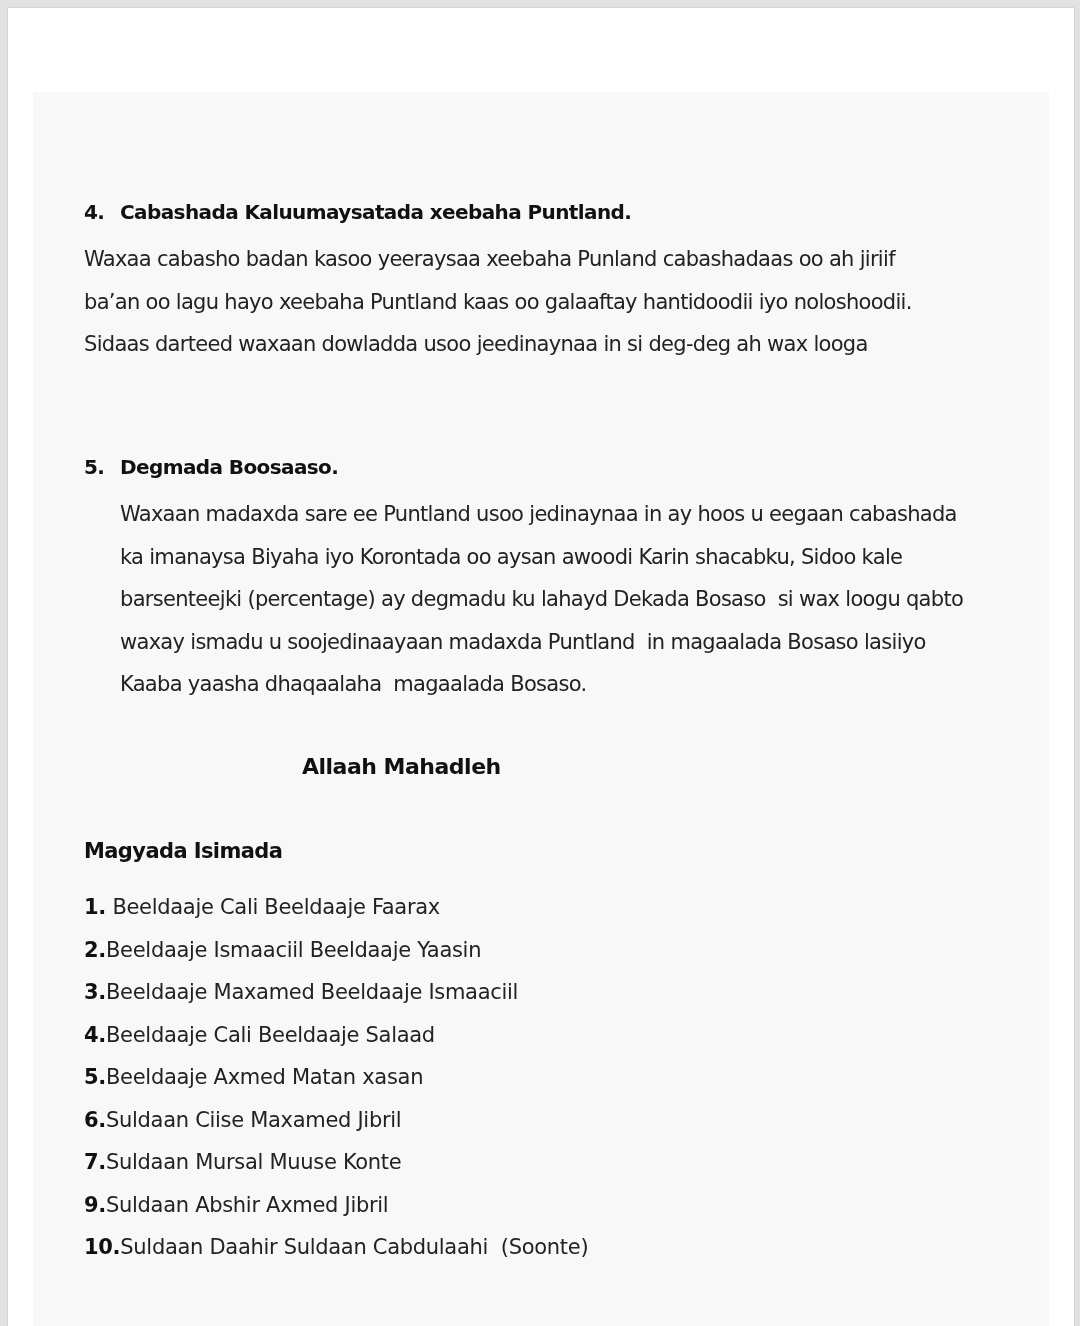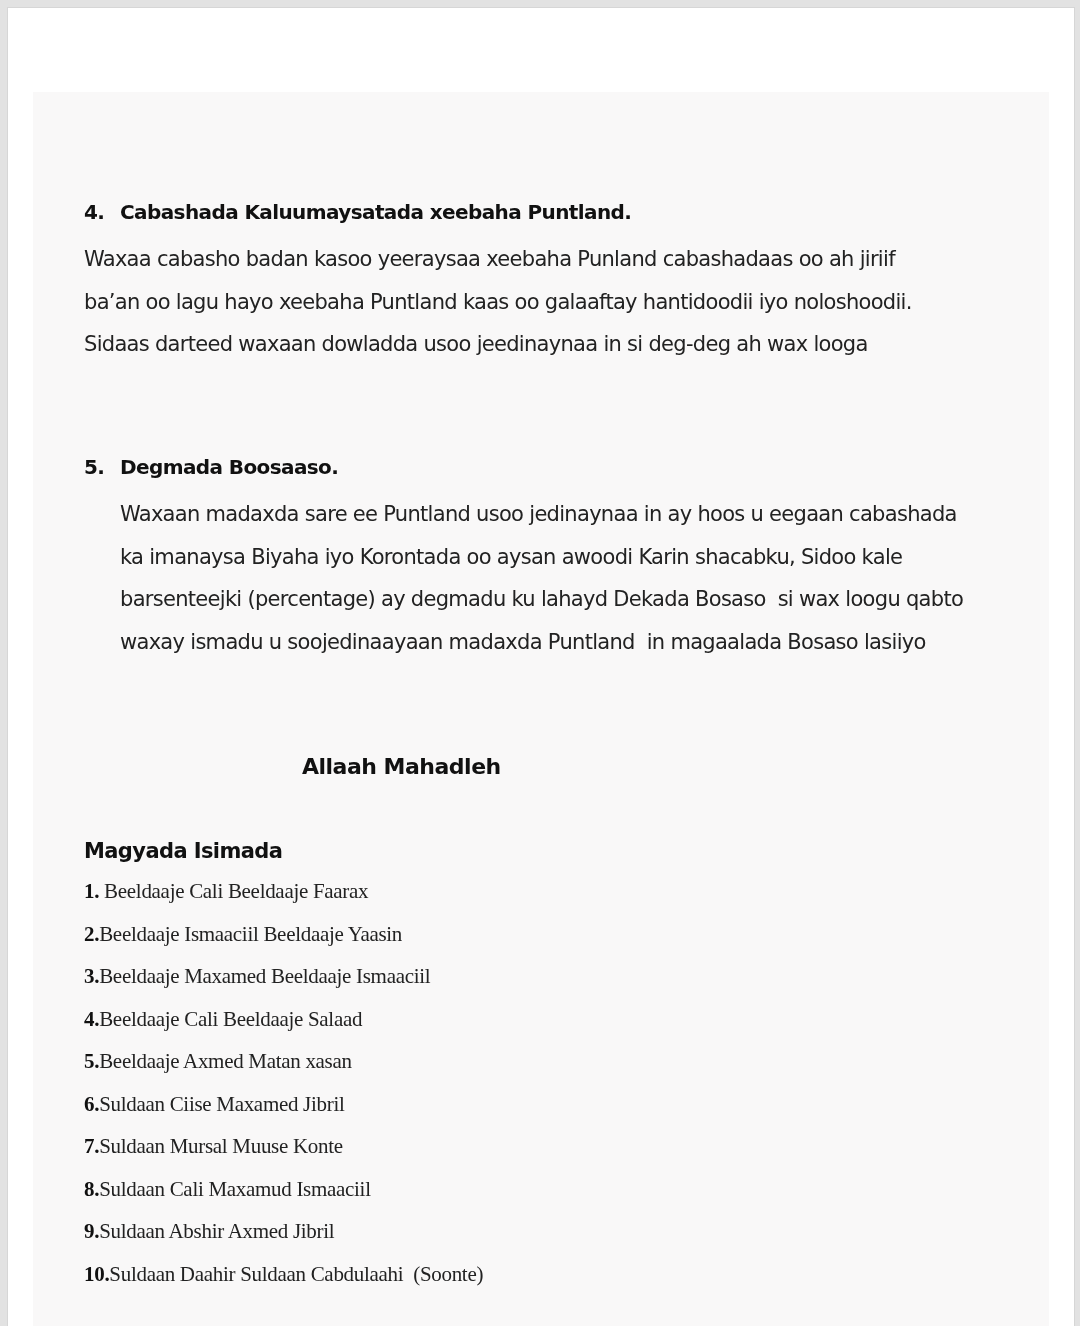--- a/index.html
+++ b/index.html
@@ -52,33 +52,33 @@
       </div>
 
       <div class="heading" style="top:363px;">
         <span class="num">5.</span><span>Degmada Boosaaso.</span>
       </div>
       <div class="para" style="top:401px;margin-left:36px;">
         <div class="line">Waxaan madaxda sare ee Puntland usoo jedinaynaa in ay hoos u eegaan cabashada</div>
         <div class="line">ka imanaysa Biyaha iyo Korontada oo aysan awoodi Karin shacabku, Sidoo kale</div>
         <div class="line">barsenteejki (percentage) ay degmadu ku lahayd Dekada Bosaso  si wax loogu qabto</div>
         <div class="line">waxay ismadu u soojedinaayaan madaxda Puntland  in magaalada Bosaso lasiiyo</div>
+        <div class="line">Kaaba yaasha dhaqaalaha  magaalada Bosaso.</div>
       </div>
 
       <div class="closing" style="top:662px;">Allaah Mahadleh</div>
 
       <div class="list-title" style="top:747px;">Magyada Isimada</div>
-      <div class="names" style="top:778px;font-family:Liberation Serif, serif;">
+      <div class="names" style="top:794px;">
         <div class="row"><span class="n">1.</span><span> Beeldaaje Cali Beeldaaje Faarax</span></div>
         <div class="row"><span class="n">2.</span><span>Beeldaaje Ismaaciil Beeldaaje Yaasin</span></div>
         <div class="row"><span class="n">3.</span><span>Beeldaaje Maxamed Beeldaaje Ismaaciil</span></div>
         <div class="row"><span class="n">4.</span><span>Beeldaaje Cali Beeldaaje Salaad</span></div>
         <div class="row"><span class="n">5.</span><span>Beeldaaje Axmed Matan xasan</span></div>
         <div class="row"><span class="n">6.</span><span>Suldaan Ciise Maxamed Jibril</span></div>
         <div class="row"><span class="n">7.</span><span>Suldaan Mursal Muuse Konte</span></div>
-        <div class="row"><span class="n">8.</span><span>Suldaan Cali Maxamud Ismaaciil</span></div>
         <div class="row"><span class="n">9.</span><span>Suldaan Abshir Axmed Jibril</span></div>
         <div class="row"><span class="n">10.</span><span>Suldaan Daahir Suldaan Cabdulaahi  (Soonte)</span></div>
       </div>
 
     </div>
   </div>
 </div>
 
 </body></html>

